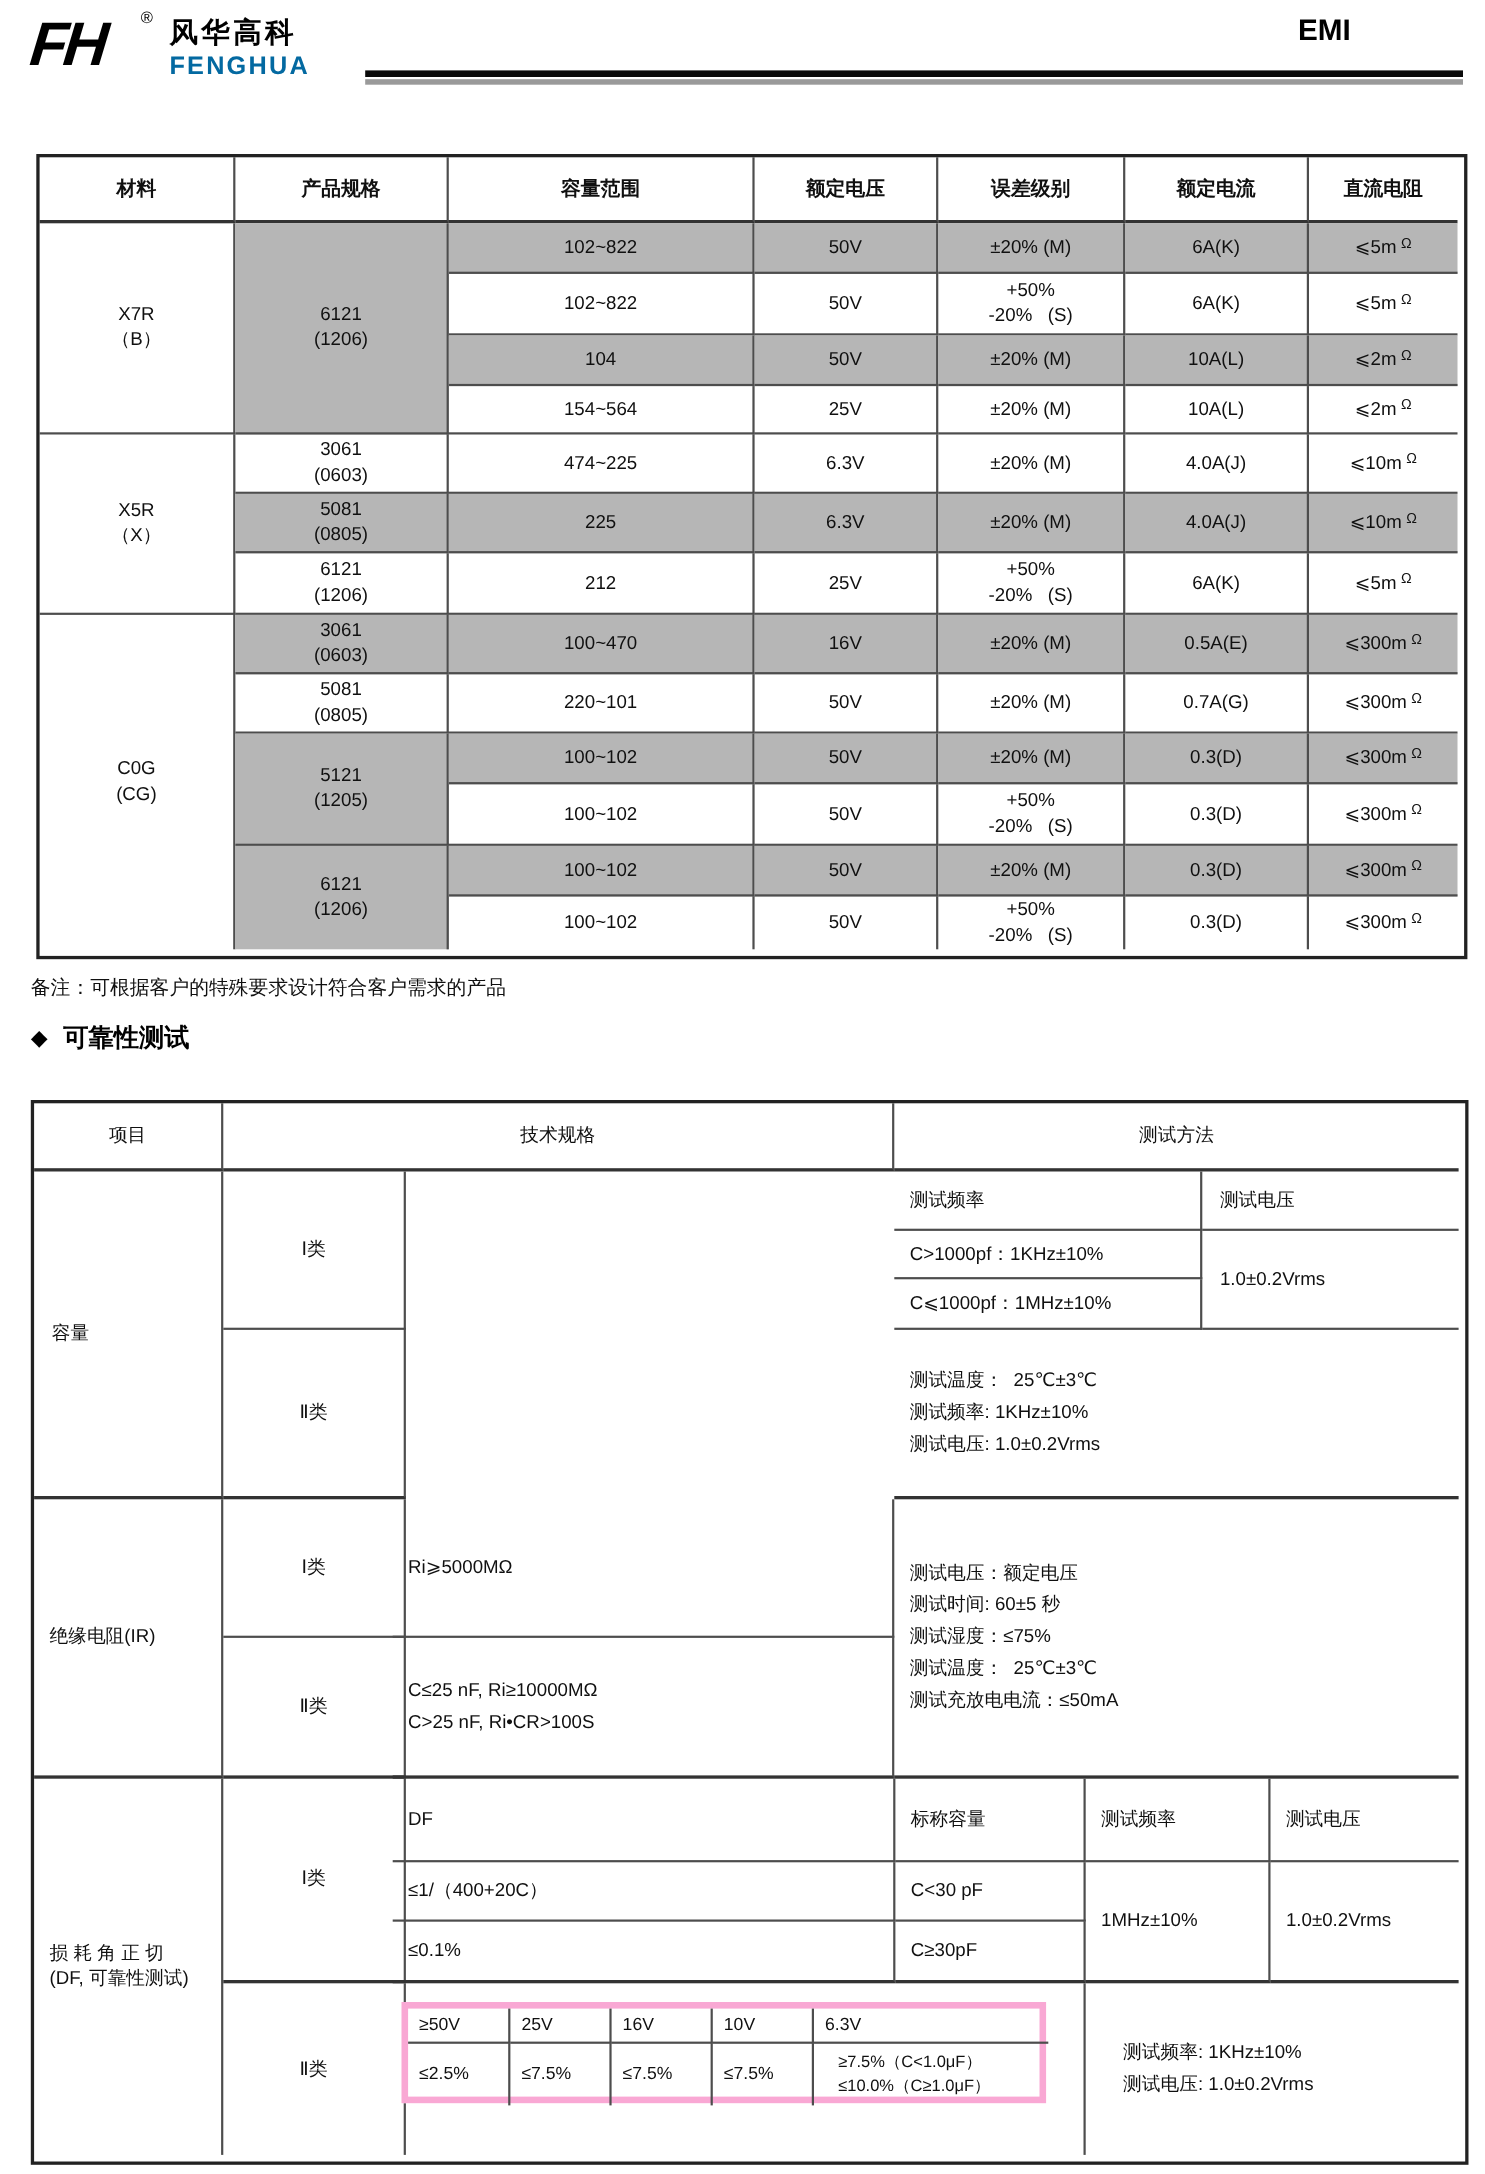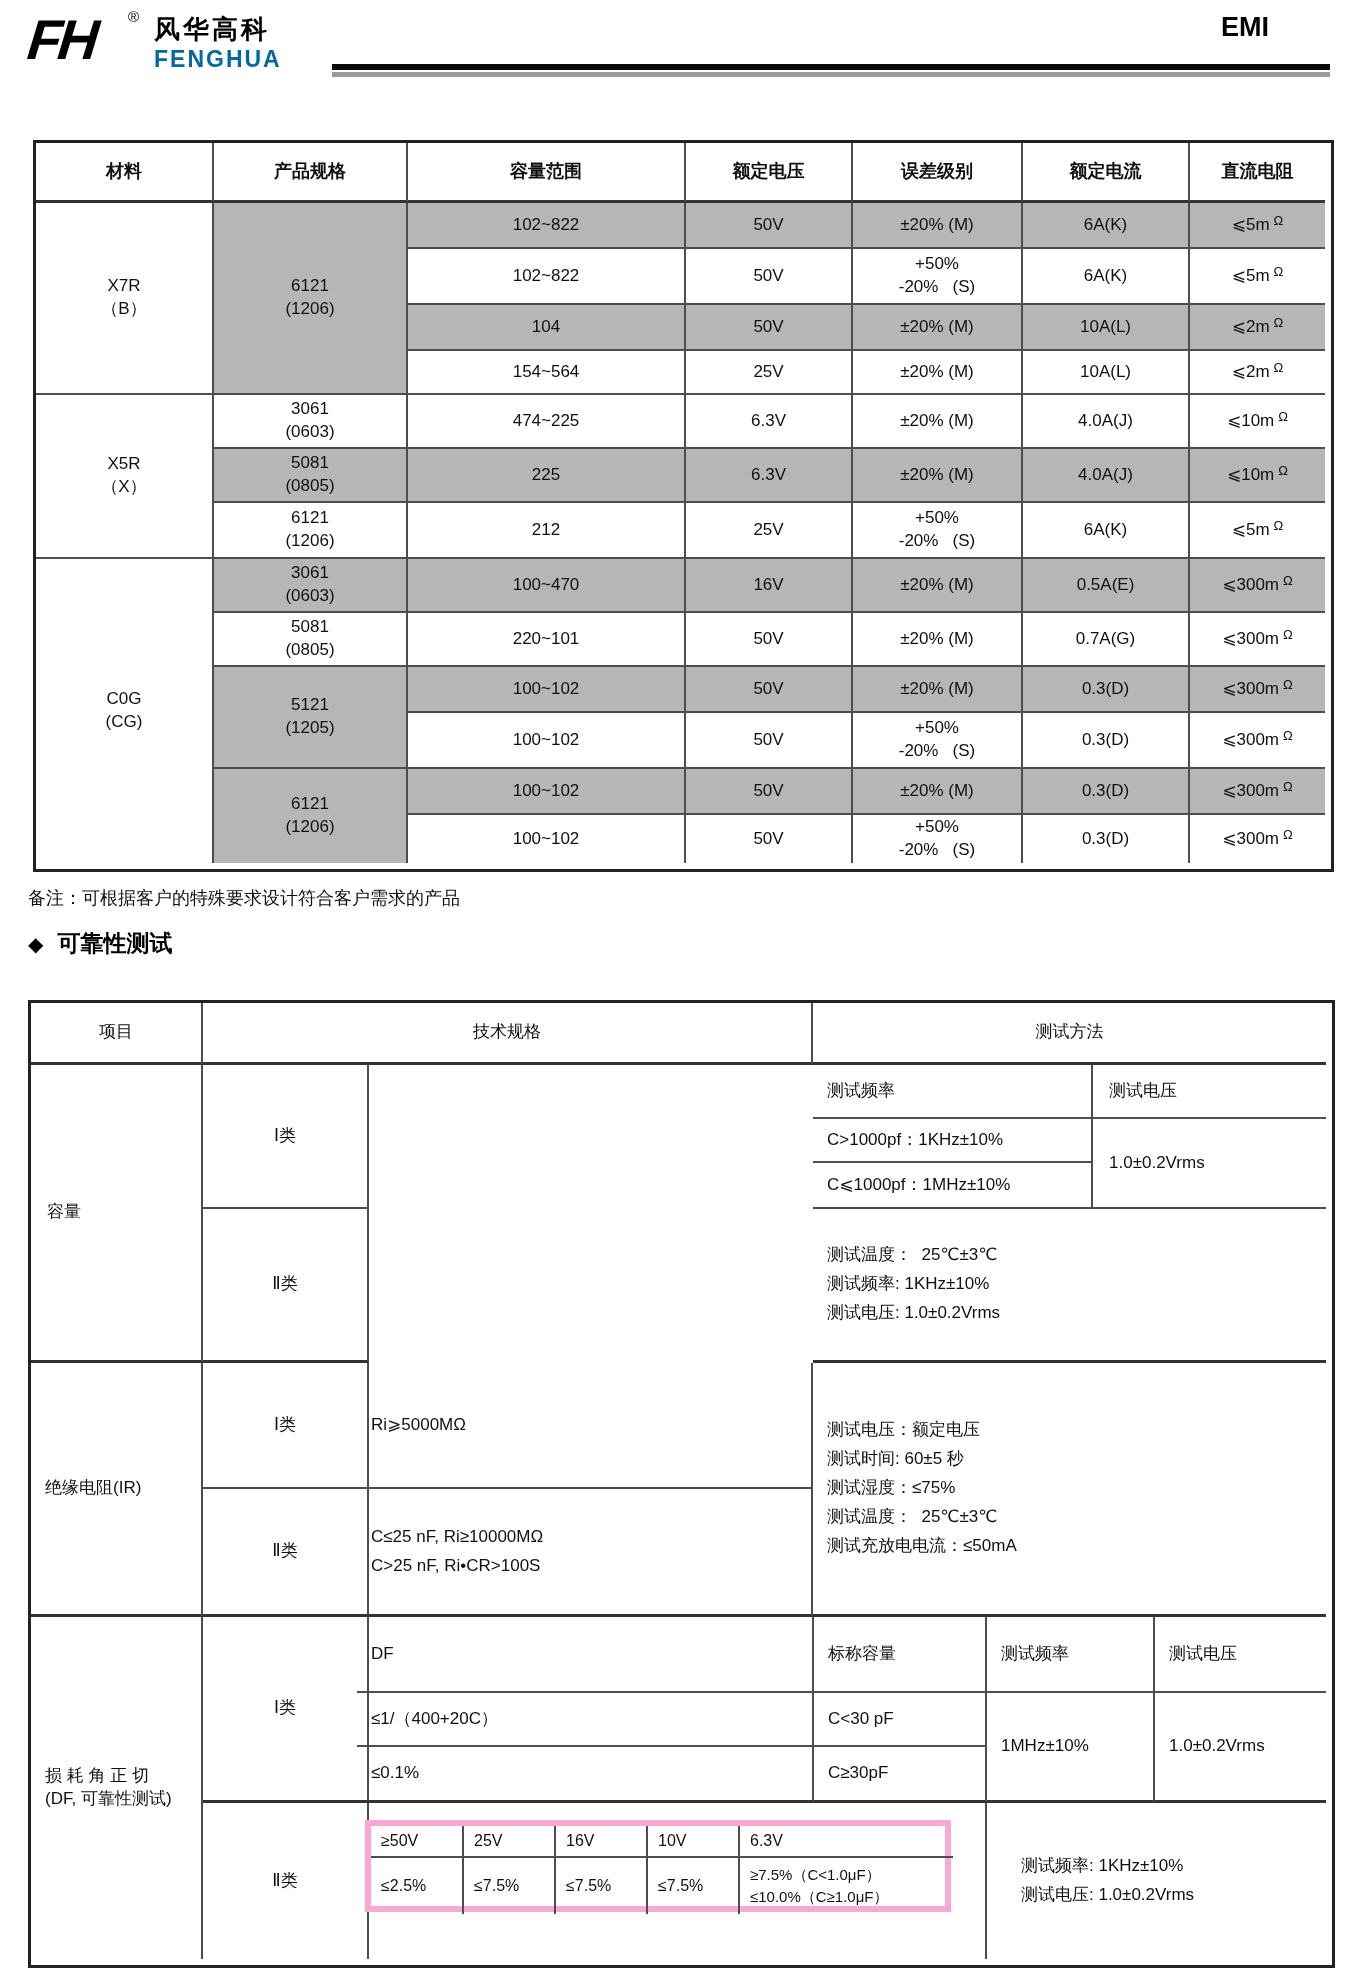--- a/index.html
+++ b/index.html
@@ -5,21 +5,21 @@
   html,body{margin:0;padding:0;background:#ffffff;}
   body{width:1350px;height:1976px;position:relative;font-family:"Liberation Sans","DejaVu Sans",sans-serif;color:#151515;}
   .abs{position:absolute;}
   .pre{white-space:pre-line;}
   
   .logo-wrap{left:28px;top:6px;width:330px;height:80px;}
   .logo-mark{left:0;top:2px;font-weight:900;font-style:italic;font-size:56px;letter-spacing:-4px;transform:skewX(-6deg);color:#000;line-height:64px;}
   .logo-reg{left:100px;top:2px;font-size:15px;color:#000;}
   .brand-cn{left:126px;top:6px;font-size:26px;font-weight:bold;letter-spacing:3px;color:#000;}
   .brand-en{left:126px;top:40px;font-size:23px;font-weight:bold;letter-spacing:2px;color:#0369a1;}
-  .corner{left:1180px;top:12px;width:130px;text-align:center;font-size:27px;font-weight:bold;color:#000;}
+  .corner{left:1180px;top:12px;width:130px;text-align:left;font-size:27px;font-weight:bold;color:#000;}
   .rule-black{left:332px;top:64px;width:998px;height:6px;background:#0a0a0a;}
   .rule-gray{left:332px;top:72px;width:998px;height:5px;background:#9a9a9a;}
   
   .cell{position:absolute;box-sizing:border-box;border-right:2px solid #4d4d4d;border-bottom:2px solid #4d4d4d;
         display:flex;align-items:center;justify-content:center;text-align:center;font-size:17px;line-height:1.35;color:#101010;}
   .left{justify-content:flex-start;text-align:left;}
   .gray{background:#b6b6b6;}
   .bb3{border-bottom-width:3px;border-bottom-color:#333;}
   .ohm{font-size:13px;margin-left:4px;transform:translateY(-4px);}
   
@@ -300,16 +300,16 @@
   <div class="t2i">
     <div class="cell i1 ih left" style="padding-left:10px">≥50V</div>
     <div class="cell i2 ih left" style="padding-left:10px">25V</div>
     <div class="cell i3 ih left" style="padding-left:10px">16V</div>
     <div class="cell i4 ih left" style="padding-left:10px">10V</div>
     <div class="cell i5 ih left" style="padding-left:10px">6.3V</div>
     <div class="cell i1 iv left" style="padding-left:10px">≤2.5%</div>
     <div class="cell i2 iv left" style="padding-left:10px">≤7.5%</div>
     <div class="cell i3 iv left" style="padding-left:10px">≤7.5%</div>
     <div class="cell i4 iv left" style="padding-left:10px">≤7.5%</div>
-    <div class="cell i5 iv left small pre" style="padding-left:10px">≥7.5%（C&lt;1.0μF）
+    <div class="cell i5 iv left small pre" style="padding-left:22px">≥7.5%（C&lt;1.0μF）
 ≤10.0%（C≥1.0μF）</div>
   </div>
 </div>
 
 </body></html>

